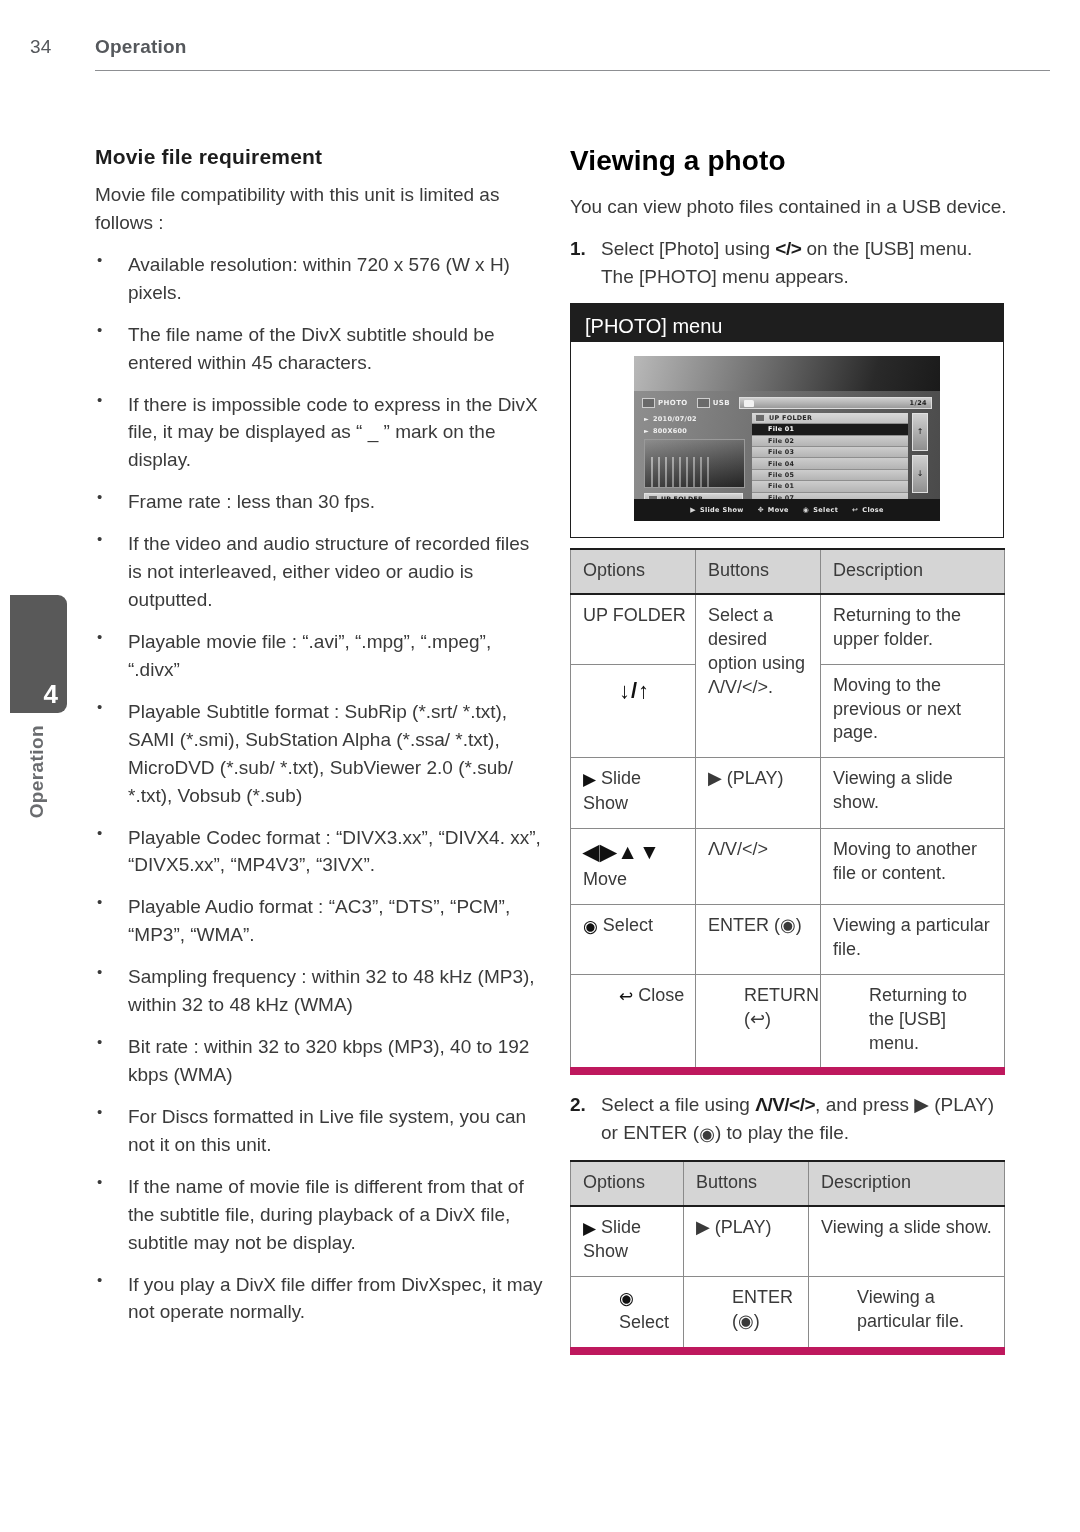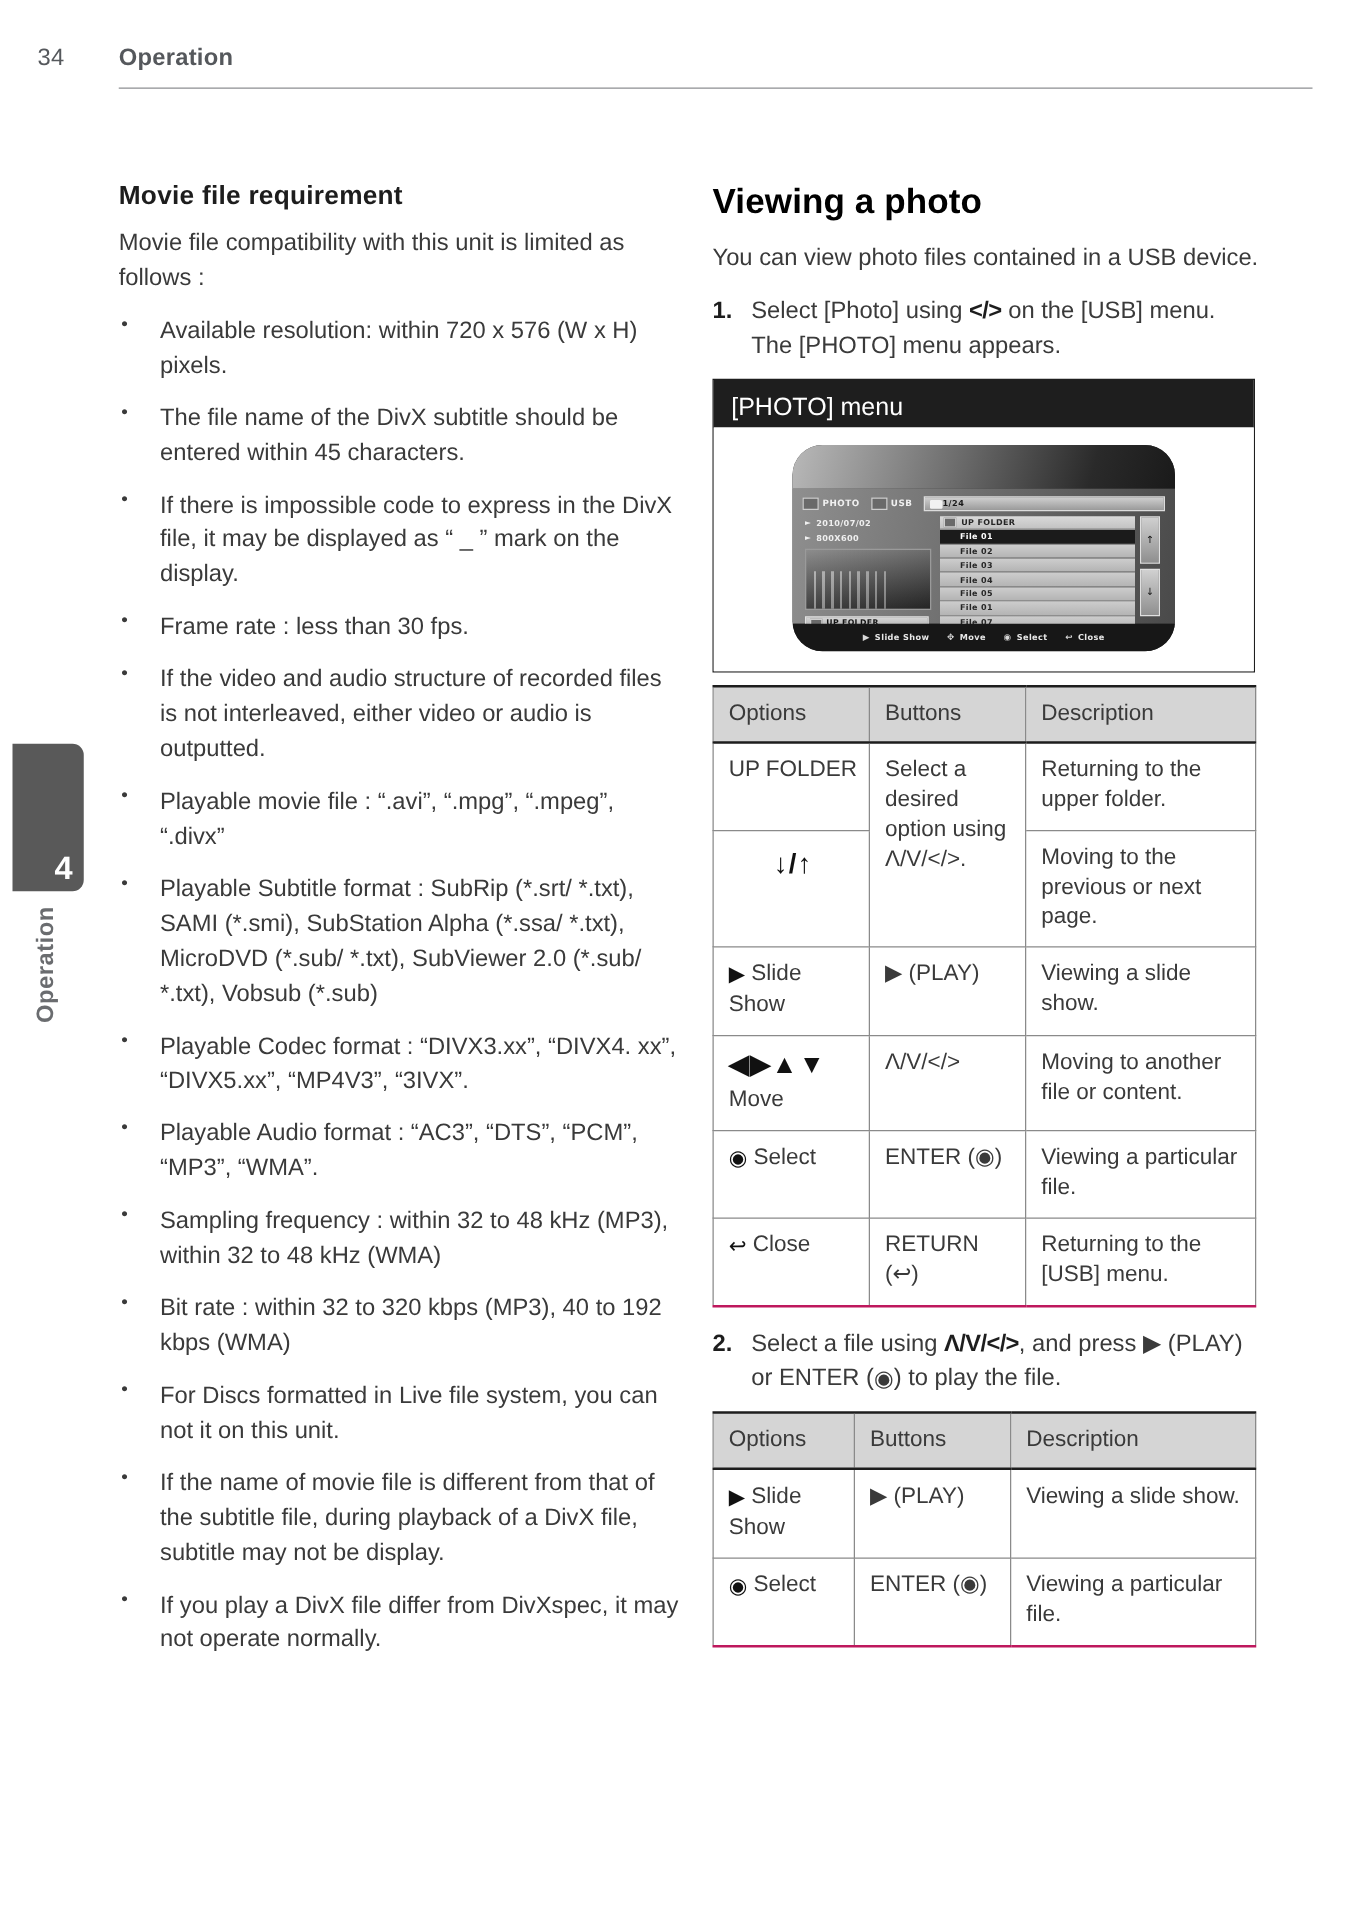--- a/index.html
+++ b/index.html
@@ -179,21 +179,20 @@
   }
 
   
   .osd {
     width: 306px;
     height: 165px;
     background: #2e2e2e;
     position: relative;
     font-family: "DejaVu Sans", sans-serif;
     overflow: hidden;
-    border-radius: 24px;
   }
   .osd-top {
     position: absolute;
     left: 0; top: 0; right: 0;
     height: 35px;
     background: linear-gradient(105deg, #b9b9b9 0%, #6e6e6e 42%, #2a2a2a 78%, #1a1a1a 100%);
   }
   .osd-main {
     position: absolute;
     left: 0; top: 35px; right: 0;
@@ -249,20 +248,21 @@
     border: 1px solid #cfcfcf;
     background: #6a6a6a;
   }
   .pathbar {
     flex: 1;
     height: 12px;
     background: linear-gradient(#cfcfcf, #9a9a9a);
     border: 1px solid #dcdcdc;
     display: flex;
     align-items: center;
+    justify-content: space-between;
     padding: 0 4px;
     box-sizing: border-box;
     color: #1a1a1a;
     font-size: 6.5px;
   }
   .folder-ico {
     display: inline-block;
     width: 10px; height: 7px;
     background: #f2f2f2;
     border-radius: 1px 2px 1px 1px;
@@ -388,21 +388,21 @@
   }
   table.keytable th {
     background: #d5d5d5;
     font-weight: normal;
     text-align: left;
     color: #3a3a3a;
     padding: 9px 9px 10px 12px;
     border-top: 2px solid #1d1d1d;
     border-bottom: 2px solid #1d1d1d;
   }
-  table.keytable tr.last td { border-bottom: 2px solid #be185d; }
+  table.keytable tr.last td { border-bottom: 8px solid #be185d; padding-left: 48px; }
   table.keytable td.opt { text-align: left; }
   .opt-icon {
     font-size: 17px;
     color: #111;
     vertical-align: -1px;
   }
   .big-arrows {
     display: block;
     font-size: 21px;
     font-weight: bold;

